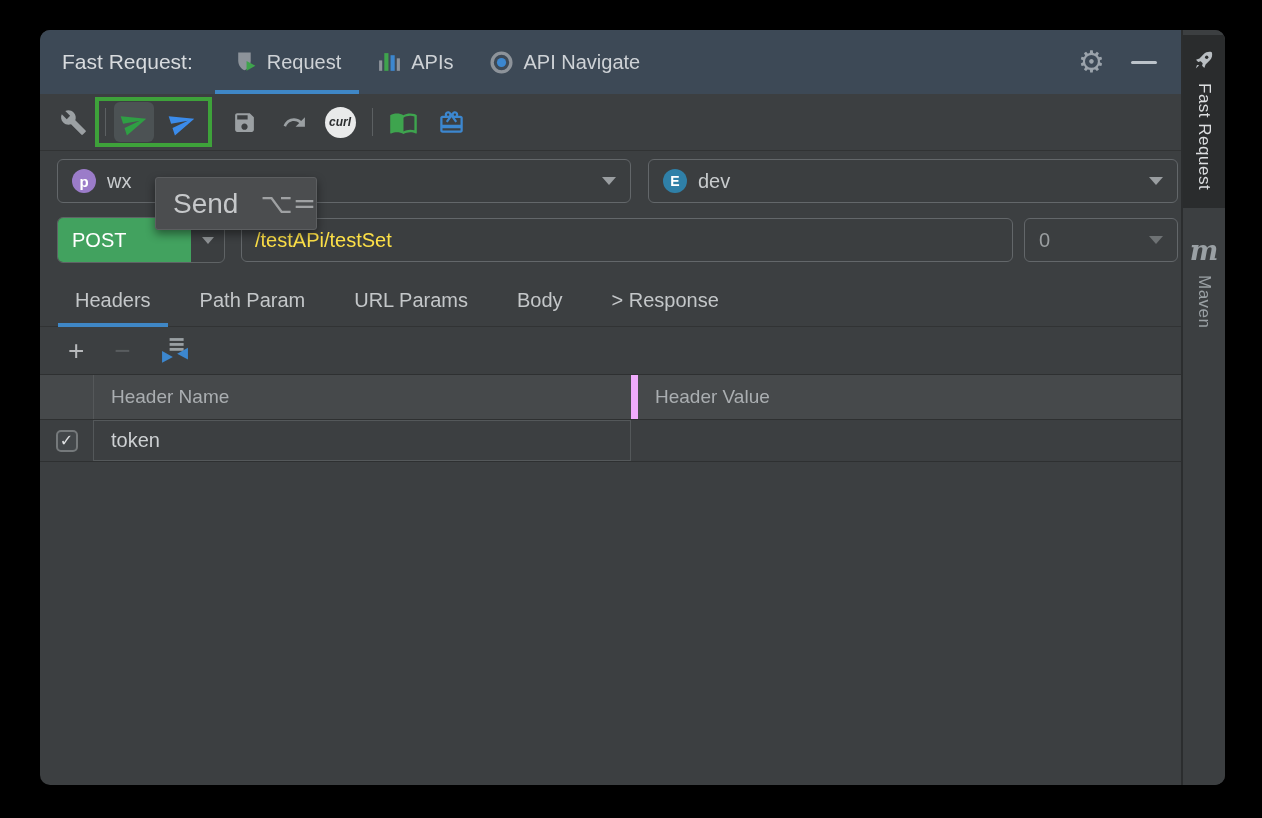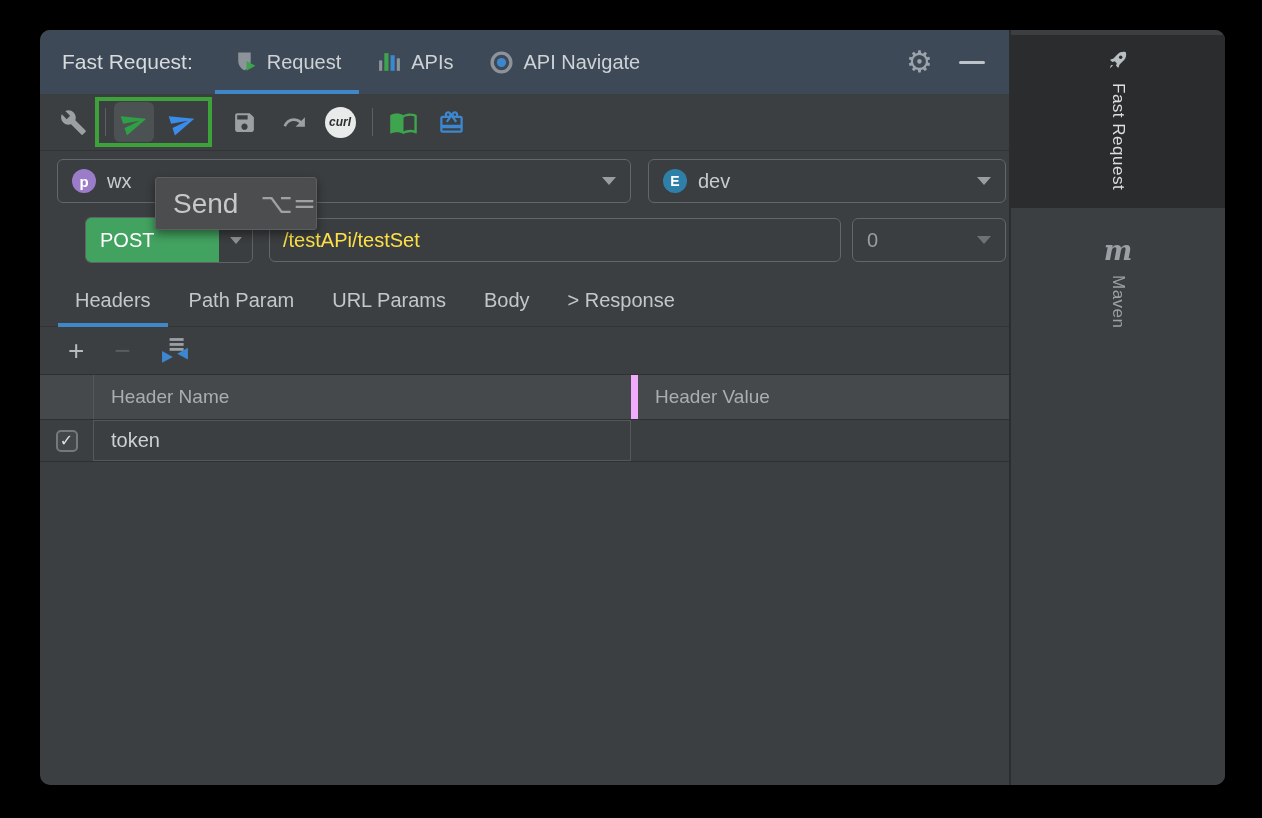--- a/index.html
+++ b/index.html
@@ -1,21 +1,21 @@
 <!DOCTYPE html>
 <html><head>
 <meta charset="utf-8">
 <style>
   * { margin:0; padding:0; box-sizing:border-box; }
   html,body { width:1262px; height:818px; background:#000; font-family:"Liberation Sans","DejaVu Sans",sans-serif; overflow:hidden; }
 
   .window { position:absolute; left:40px; top:30px; width:1185px; height:755px;
             background:#3c3f41; border-radius:10px; overflow:hidden; display:flex; }
 
-  .main { width:971px; border-right:2px solid #2b2d2e; display:flex; flex-direction:column; position:relative; }
+  .main { width:1143px; border-right:2px solid #2b2d2e; display:flex; flex-direction:column; position:relative; }
 
   
   .titlebar { height:64px; background:#3d4956; display:flex; align-items:center; padding:0 14px 0 22px; flex:none; }
   .win-title { font-size:21px; color:#d8dbde; margin-right:22px; white-space:nowrap; }
   .ttab { height:64px; display:flex; align-items:center; gap:9px; padding:0 18px; position:relative;
           color:#ced2d6; font-size:20px; cursor:default; white-space:nowrap; }
   .ttab.selected::after { content:""; position:absolute; left:0; right:0; bottom:0; height:4px; background:#3f87c6; }
   .title-right { margin-left:auto; display:flex; align-items:center; gap:26px; padding-right:10px; }
   .gear { font-size:30px; color:#9ba3ab; line-height:1; font-family:"DejaVu Sans",sans-serif; }
   .minimize { width:26px; height:3px; background:#bcc3ca; border-radius:2px; }
@@ -40,31 +40,31 @@
            display:flex; align-items:center; justify-content:center; flex:none; }
   .badge.purple { background:#9b7cc9; }
   .badge.blue { background:#2f80a8; font-size:14px; }
   .caret { margin-left:auto; width:0; height:0; border-left:7px solid transparent; border-right:7px solid transparent;
            border-top:8px solid #9a9ea1; }
   .caret.dim { border-top-color:#6e7274; }
 
   
   .request-row { height:54px; display:flex; align-items:center; padding:0 3px 0 17px; margin-top:4px; flex:none; }
   .method { width:168px; height:46px; border:1px solid #5f6365; border-radius:6px; overflow:hidden;
-            display:flex; background:#3b3e40; flex:none;margin-left:28px; }
+            display:flex; background:#3b3e40; flex:none; }
   .method-label { width:133px; background:#42a25f; color:#fff; font-size:20px; display:flex; align-items:center; padding-left:14px; }
   .method-caret { flex:1; display:flex; align-items:center; justify-content:center; }
   .method-caret .caret { margin:0; border-left-width:6px; border-right-width:6px; border-top-width:7px; border-top-color:#8f9396; }
   .url-field { flex:1; margin-left:16px; height:44px; border:1px solid #63676a; border-radius:6px; background:#3b3e40;
                display:flex; align-items:center; padding:0 13px; font-size:20px; color:#fde047; }
   .count-combo { width:154px; margin-left:11px; height:44px; border:1px solid #63676a; border-radius:6px; background:#3b3e40;
                  display:flex; align-items:center; padding:0 14px; font-size:20px; color:#9a9ea0; flex:none; }
 
   
-  .content-tabs { height:52px; display:flex; align-items:stretch; padding-left:18px; gap:4px;
+  .content-tabs { height:52px; display:flex; align-items:stretch; padding-left:18px; gap:15px;
                   border-bottom:1px solid #313334; margin-top:8px; flex:none; }
   .ctab { display:flex; align-items:center; padding:0 17px; font-size:20px; color:#c4c7c9; position:relative; white-space:nowrap; }
   .ctab.selected::after { content:""; position:absolute; left:0; right:0; bottom:-1px; height:4px; background:#3f87c6; }
 
   
   .table-toolbar { height:48px; display:flex; align-items:center; padding-left:28px; gap:30px;
                    border-bottom:1px solid #2e3031; flex:none; }
   .tt-add { font-size:28px; color:#b8babc; line-height:1; }
   .tt-remove { font-size:28px; color:#595d5f; line-height:1; }
 

